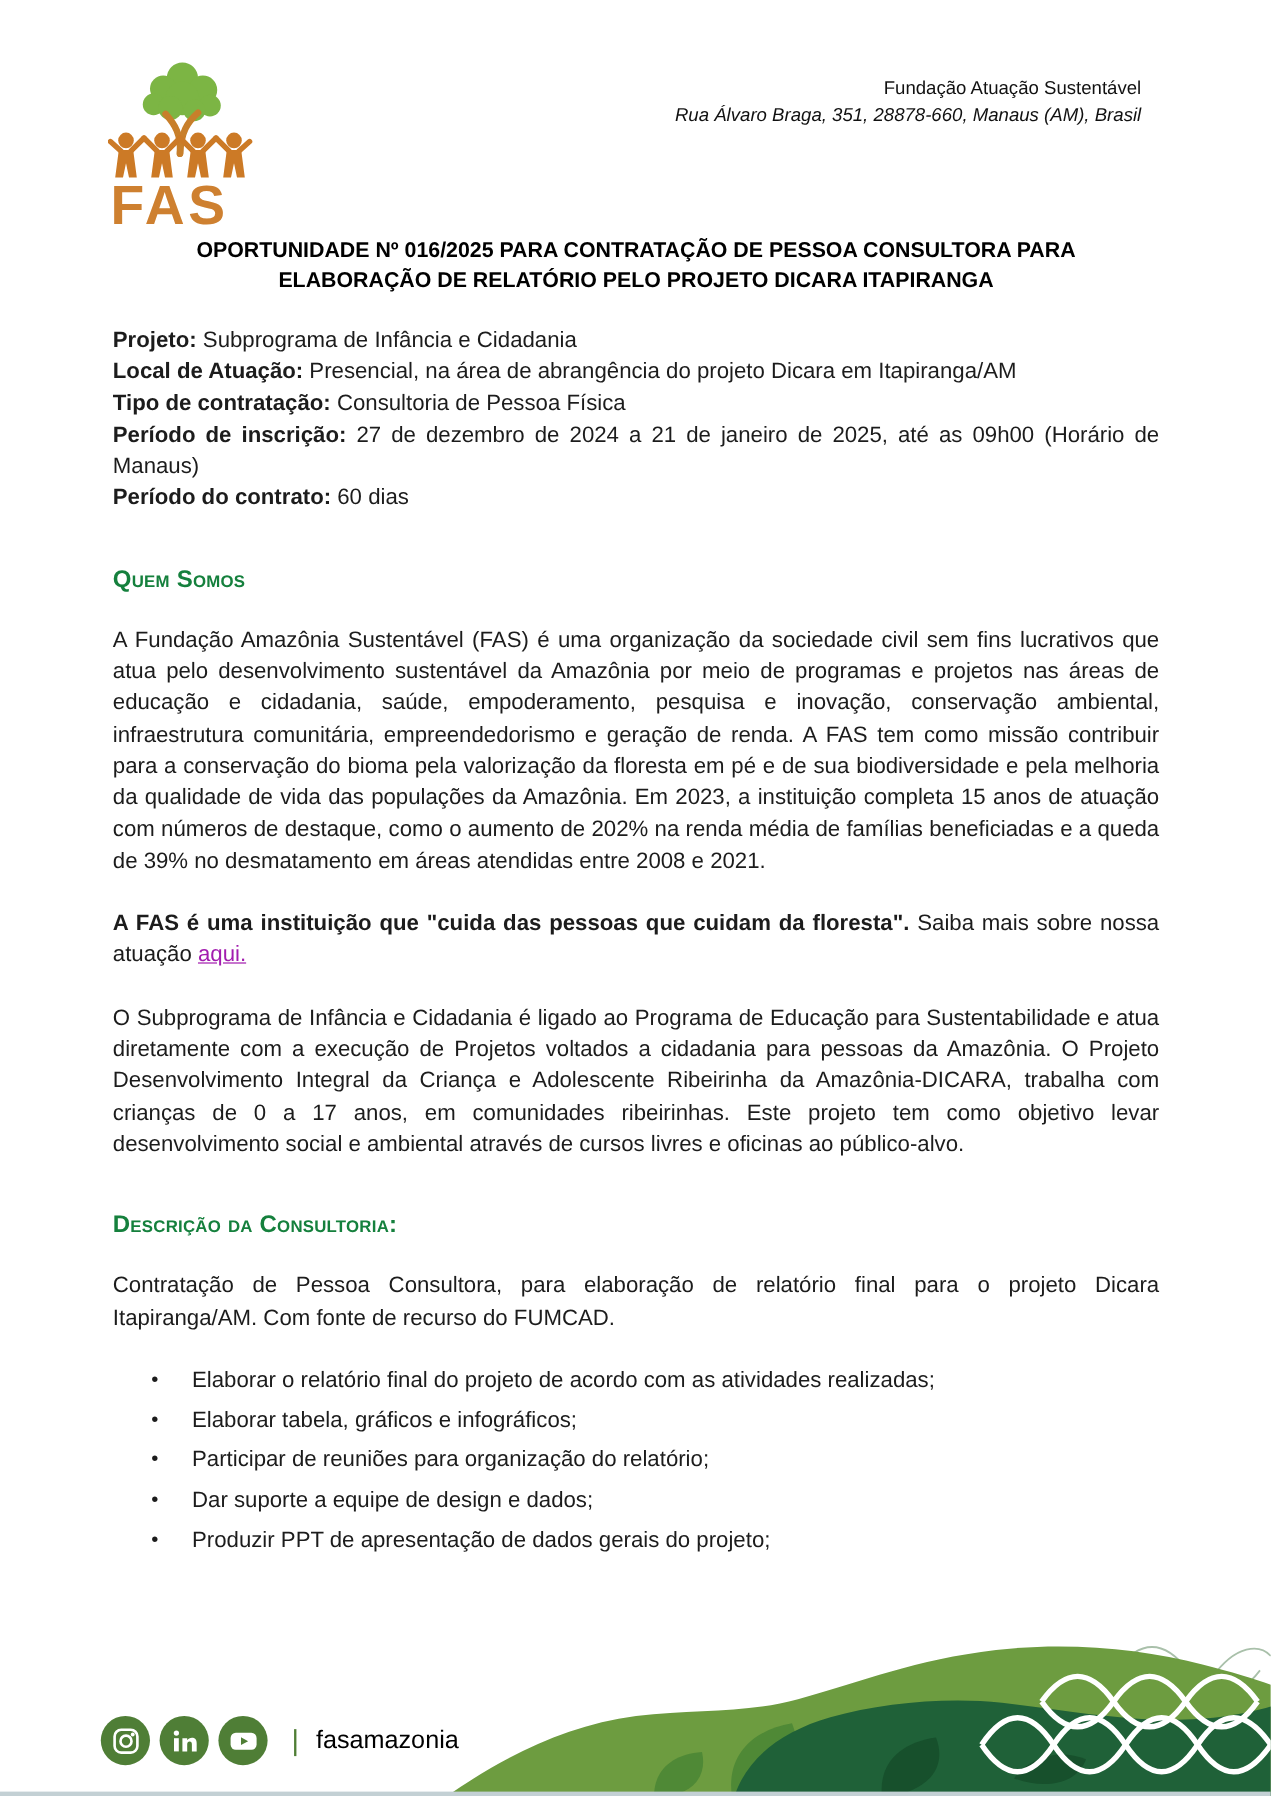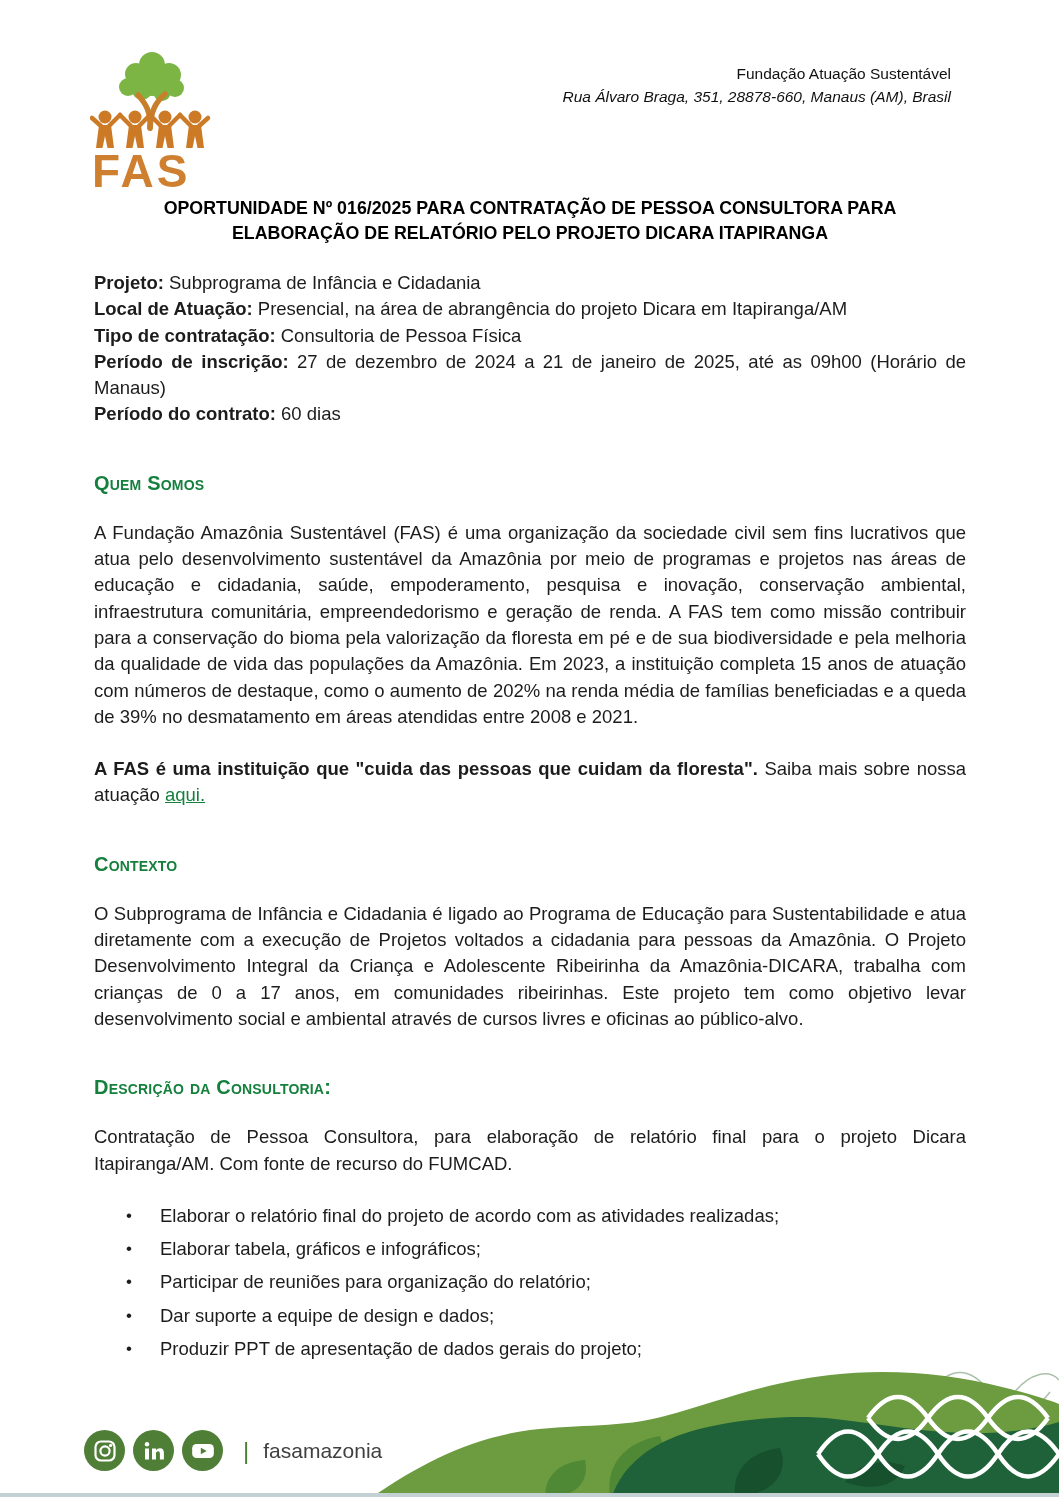--- a/index.html
+++ b/index.html
@@ -34,21 +34,21 @@
   .section-heading {
     font-variant: small-caps;
     font-size: 20px; font-weight: bold; color: #15803d;
     margin: 44px 0 25px 0; letter-spacing: 0.2px;
   }
   .body-par {
     font-size: 18.5px; line-height: 26.3px; text-align: justify;
     margin-bottom: 26px;
   }
   .body-par .bold { font-weight: bold; }
-  a.doc-link { color: #15803d; text-decoration: underline; cursor: pointer; }
+  a.doc-link { color: #a21caf; text-decoration: underline; cursor: pointer; }
 
   ul.resp-list { list-style: none; margin-top: 2px; }
   ul.resp-list li {
     position: relative; padding-left: 66px;
     font-size: 18.5px; line-height: 26.3px; margin-bottom: 7px;
   }
   ul.resp-list li::before {
     content: "•"; position: absolute; left: 32px; top: 0;
     font-size: 17px;
   }
@@ -139,21 +139,20 @@
 
     <h2 class="section-heading">Quem Somos</h2>
     <p class="body-par">A Fundação Amazônia Sustentável (FAS) é uma organização da sociedade civil sem fins lucrativos que atua pelo desenvolvimento sustentável da Amazônia por meio de programas e projetos nas áreas de educação e cidadania, saúde, empoderamento, pesquisa e inovação, conservação ambiental, infraestrutura comunitária, empreendedorismo e geração de renda. A FAS tem como missão contribuir para a conservação do bioma pela valorização da floresta em pé e de sua biodiversidade e pela melhoria da qualidade de vida das populações da Amazônia. Em 2023, a instituição completa 15 anos de atuação com números de destaque, como o aumento de 202% na renda média de famílias beneficiadas e a queda de 39% no desmatamento em áreas atendidas entre 2008 e 2021.</p>
 
     <p class="body-par">
       <span class="bold">A FAS é uma instituição que "cuida das pessoas que cuidam da floresta".</span>
       <span>Saiba mais sobre nossa atuação</span>
       <a class="doc-link">aqui.</a>
     </p>
 
-    <h2 class="section-heading">Contexto</h2>
     <p class="body-par">O Subprograma de Infância e Cidadania é ligado ao Programa de Educação para Sustentabilidade e atua diretamente com a execução de Projetos voltados a cidadania para pessoas da Amazônia. O Projeto Desenvolvimento Integral da Criança e Adolescente Ribeirinha da Amazônia-DICARA, trabalha com crianças de 0 a 17 anos, em comunidades ribeirinhas. Este projeto tem como objetivo levar desenvolvimento social e ambiental através de cursos livres e oficinas ao público-alvo.</p>
 
     <h2 class="section-heading">Descrição da Consultoria:</h2>
     <p class="body-par">Contratação de Pessoa Consultora, para elaboração de relatório final para o projeto Dicara Itapiranga/AM. Com fonte de recurso do FUMCAD.</p>
 
     <ul class="resp-list">
       <li>Elaborar o relatório final do projeto de acordo com as atividades realizadas;</li>
       <li>Elaborar tabela, gráficos e infográficos;</li>
       <li>Participar de reuniões para organização do relatório;</li>
       <li>Dar suporte a equipe de design e dados;</li>
@@ -208,17 +207,17 @@
           <path d="M10,9.5 h4 v1.8 c0.8-1.2 2.2-2.1 4-2.1 c2.8,0 3.9,1.8 3.9,4.6 V20.5 h-4 v-5.8 c0-1.4-0.5-2.4-1.9-2.4 c-1.3,0-2,0.9-2,2.4 v5.8 h-4 Z" fill="#fff"></path>
         </svg>
       </div>
       <div class="social-circle" style="background:#4F7E36">
         <svg viewBox="0 0 24 24" width="26" height="26">
           <rect x="2" y="5.5" width="20" height="13" rx="4" fill="#fff"></rect>
           <path d="M10,9 L15.5,12 L10,15 Z" fill="#4F7E36"></path>
         </svg>
       </div>
       <span class="social-divider" style="color:#4F7E36">|</span>
-      <span class="social-handle" style="color:#404040">fasamazonia</span>
+      <span class="social-handle" style="color:#000000">fasamazonia</span>
     </div>
   </div>
 
 </div>
 
 </body></html>

